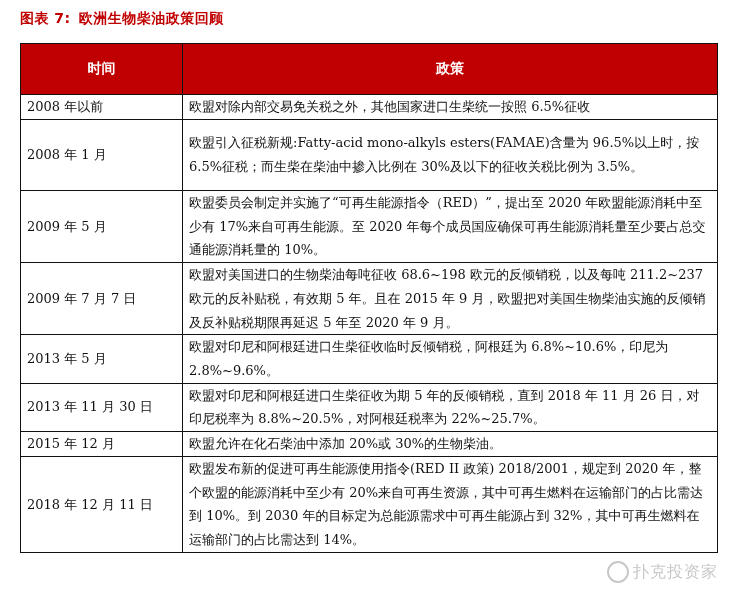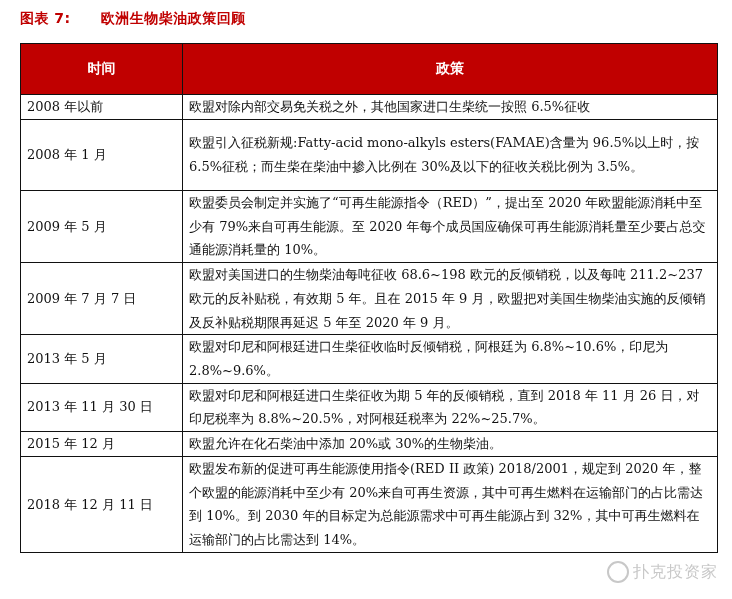--- a/index.html
+++ b/index.html
@@ -1,20 +1,20 @@
 <!DOCTYPE html>
 <html><head>
 <meta charset="utf-8">
 <style>
   html, body { margin: 0; padding: 0; background: #ffffff; }
   body { width: 732px; height: 599px; position: relative; overflow: hidden;
          font-family: "DejaVu Serif", "Liberation Serif", serif; color: #111; }
   .fig-title { position: absolute; left: 20px; top: 10px; font-size: 14px; font-weight: bold;
                color: #c00000; font-family: "DejaVu Sans", sans-serif; letter-spacing: 0.5px; white-space: nowrap; }
-  .fig-title .num { margin-right: 30px; }
+  .fig-title .num { margin-right: 8px; }
   table { position: absolute; left: 20px; top: 43px; border-collapse: collapse; width: 698px;
           table-layout: fixed; }
   th { background: #c00000; color: #ffffff; font-weight: bold; font-size: 14px; height: 48px;
        border: 1.5px solid #111; font-family: "DejaVu Sans", sans-serif; }
   td { border: 1.5px solid #111; font-size: 13px; line-height: 23.7px; padding: 0 6px;
        vertical-align: middle; }
   col.c1 { width: 162px; }
   .watermark { position: absolute; right: 14px; bottom: 16px; font-size: 16px; color: #c8c8c8;
                font-family: "DejaVu Sans", sans-serif; letter-spacing: 1px; }
   .watermark .logo { display: inline-block; width: 18px; height: 18px; border: 2px solid #c8c8c8;
@@ -42,21 +42,21 @@
     <tr style="height:25px">
       <td>2008 年以前</td>
       <td>欧盟对除内部交易免关税之外，其他国家进口生柴统一按照 6.5%征收</td>
     </tr>
     <tr style="height:71px">
       <td>2008 年 1 月</td>
       <td>欧盟引入征税新规:Fatty-acid mono-alkyls esters(FAMAE)含量为 96.5%以上时，按 6.5%征税；而生柴在柴油中掺入比例在 30%及以下的征收关税比例为 3.5%。</td>
     </tr>
     <tr style="height:71px">
       <td>2009 年 5 月</td>
-      <td>欧盟委员会制定并实施了“可再生能源指令（RED）”，提出至 2020 年欧盟能源消耗中至少有 79%来自可再生能源。至 2020 年每个成员国应确保可再生能源消耗量至少要占总交通能源消耗量的 10%。</td>
+      <td>欧盟委员会制定并实施了“可再生能源指令（RED）”，提出至 2020 年欧盟能源消耗中至少有 17%来自可再生能源。至 2020 年每个成员国应确保可再生能源消耗量至少要占总交通能源消耗量的 10%。</td>
     </tr>
     <tr style="height:71px">
       <td>2009 年 7 月 7 日</td>
       <td>欧盟对美国进口的生物柴油每吨征收 68.6~198 欧元的反倾销税，以及每吨 211.2~237 欧元的反补贴税，有效期 5 年。且在 2015 年 9 月，欧盟把对美国生物柴油实施的反倾销及反补贴税期限再延迟 5 年至 2020 年 9 月。</td>
     </tr>
     <tr style="height:48px">
       <td>2013 年 5 月</td>
       <td>欧盟对印尼和阿根廷进口生柴征收临时反倾销税，阿根廷为 6.8%~10.6%，印尼为 2.8%~9.6%。</td>
     </tr>
     <tr style="height:48px">

